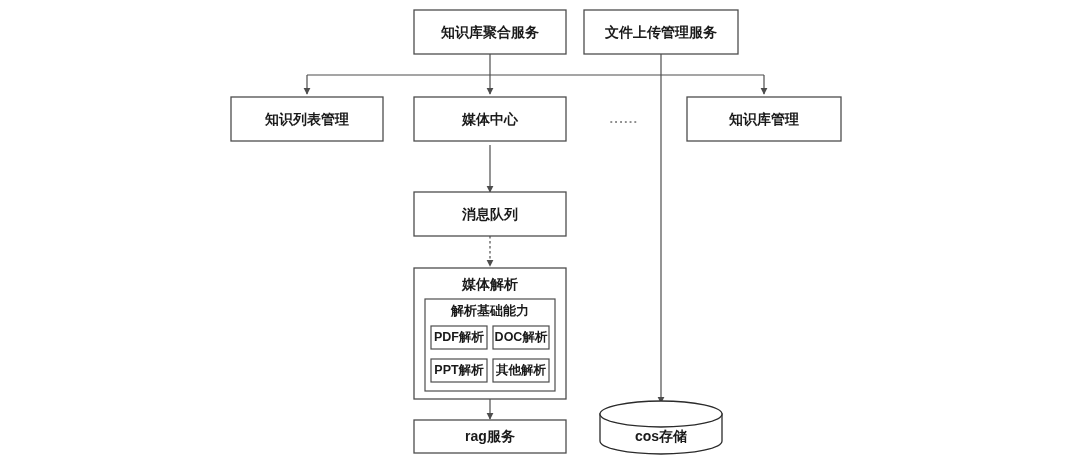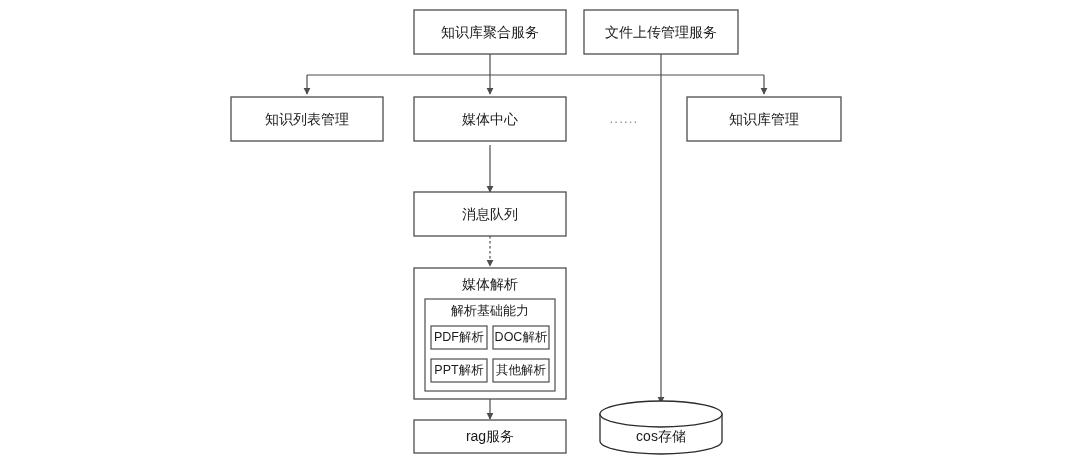--- a/index.html
+++ b/index.html
@@ -11,20 +11,21 @@
     width: 1080px;
     height: 459px;
     font-family: "Liberation Sans", "DejaVu Sans", sans-serif;
     overflow: hidden;
   }
   #diagram-root {
     position: relative;
     width: 1080px;
     height: 459px;
     background: #ffffff;
+    font-weight: bold;
   }
   svg#flow {
     display: block;
     width: 1080px;
     height: 459px;
   }
   .node-rect {
     fill: #ffffff;
     stroke: #4d4d4d;
     stroke-width: 1.3;

